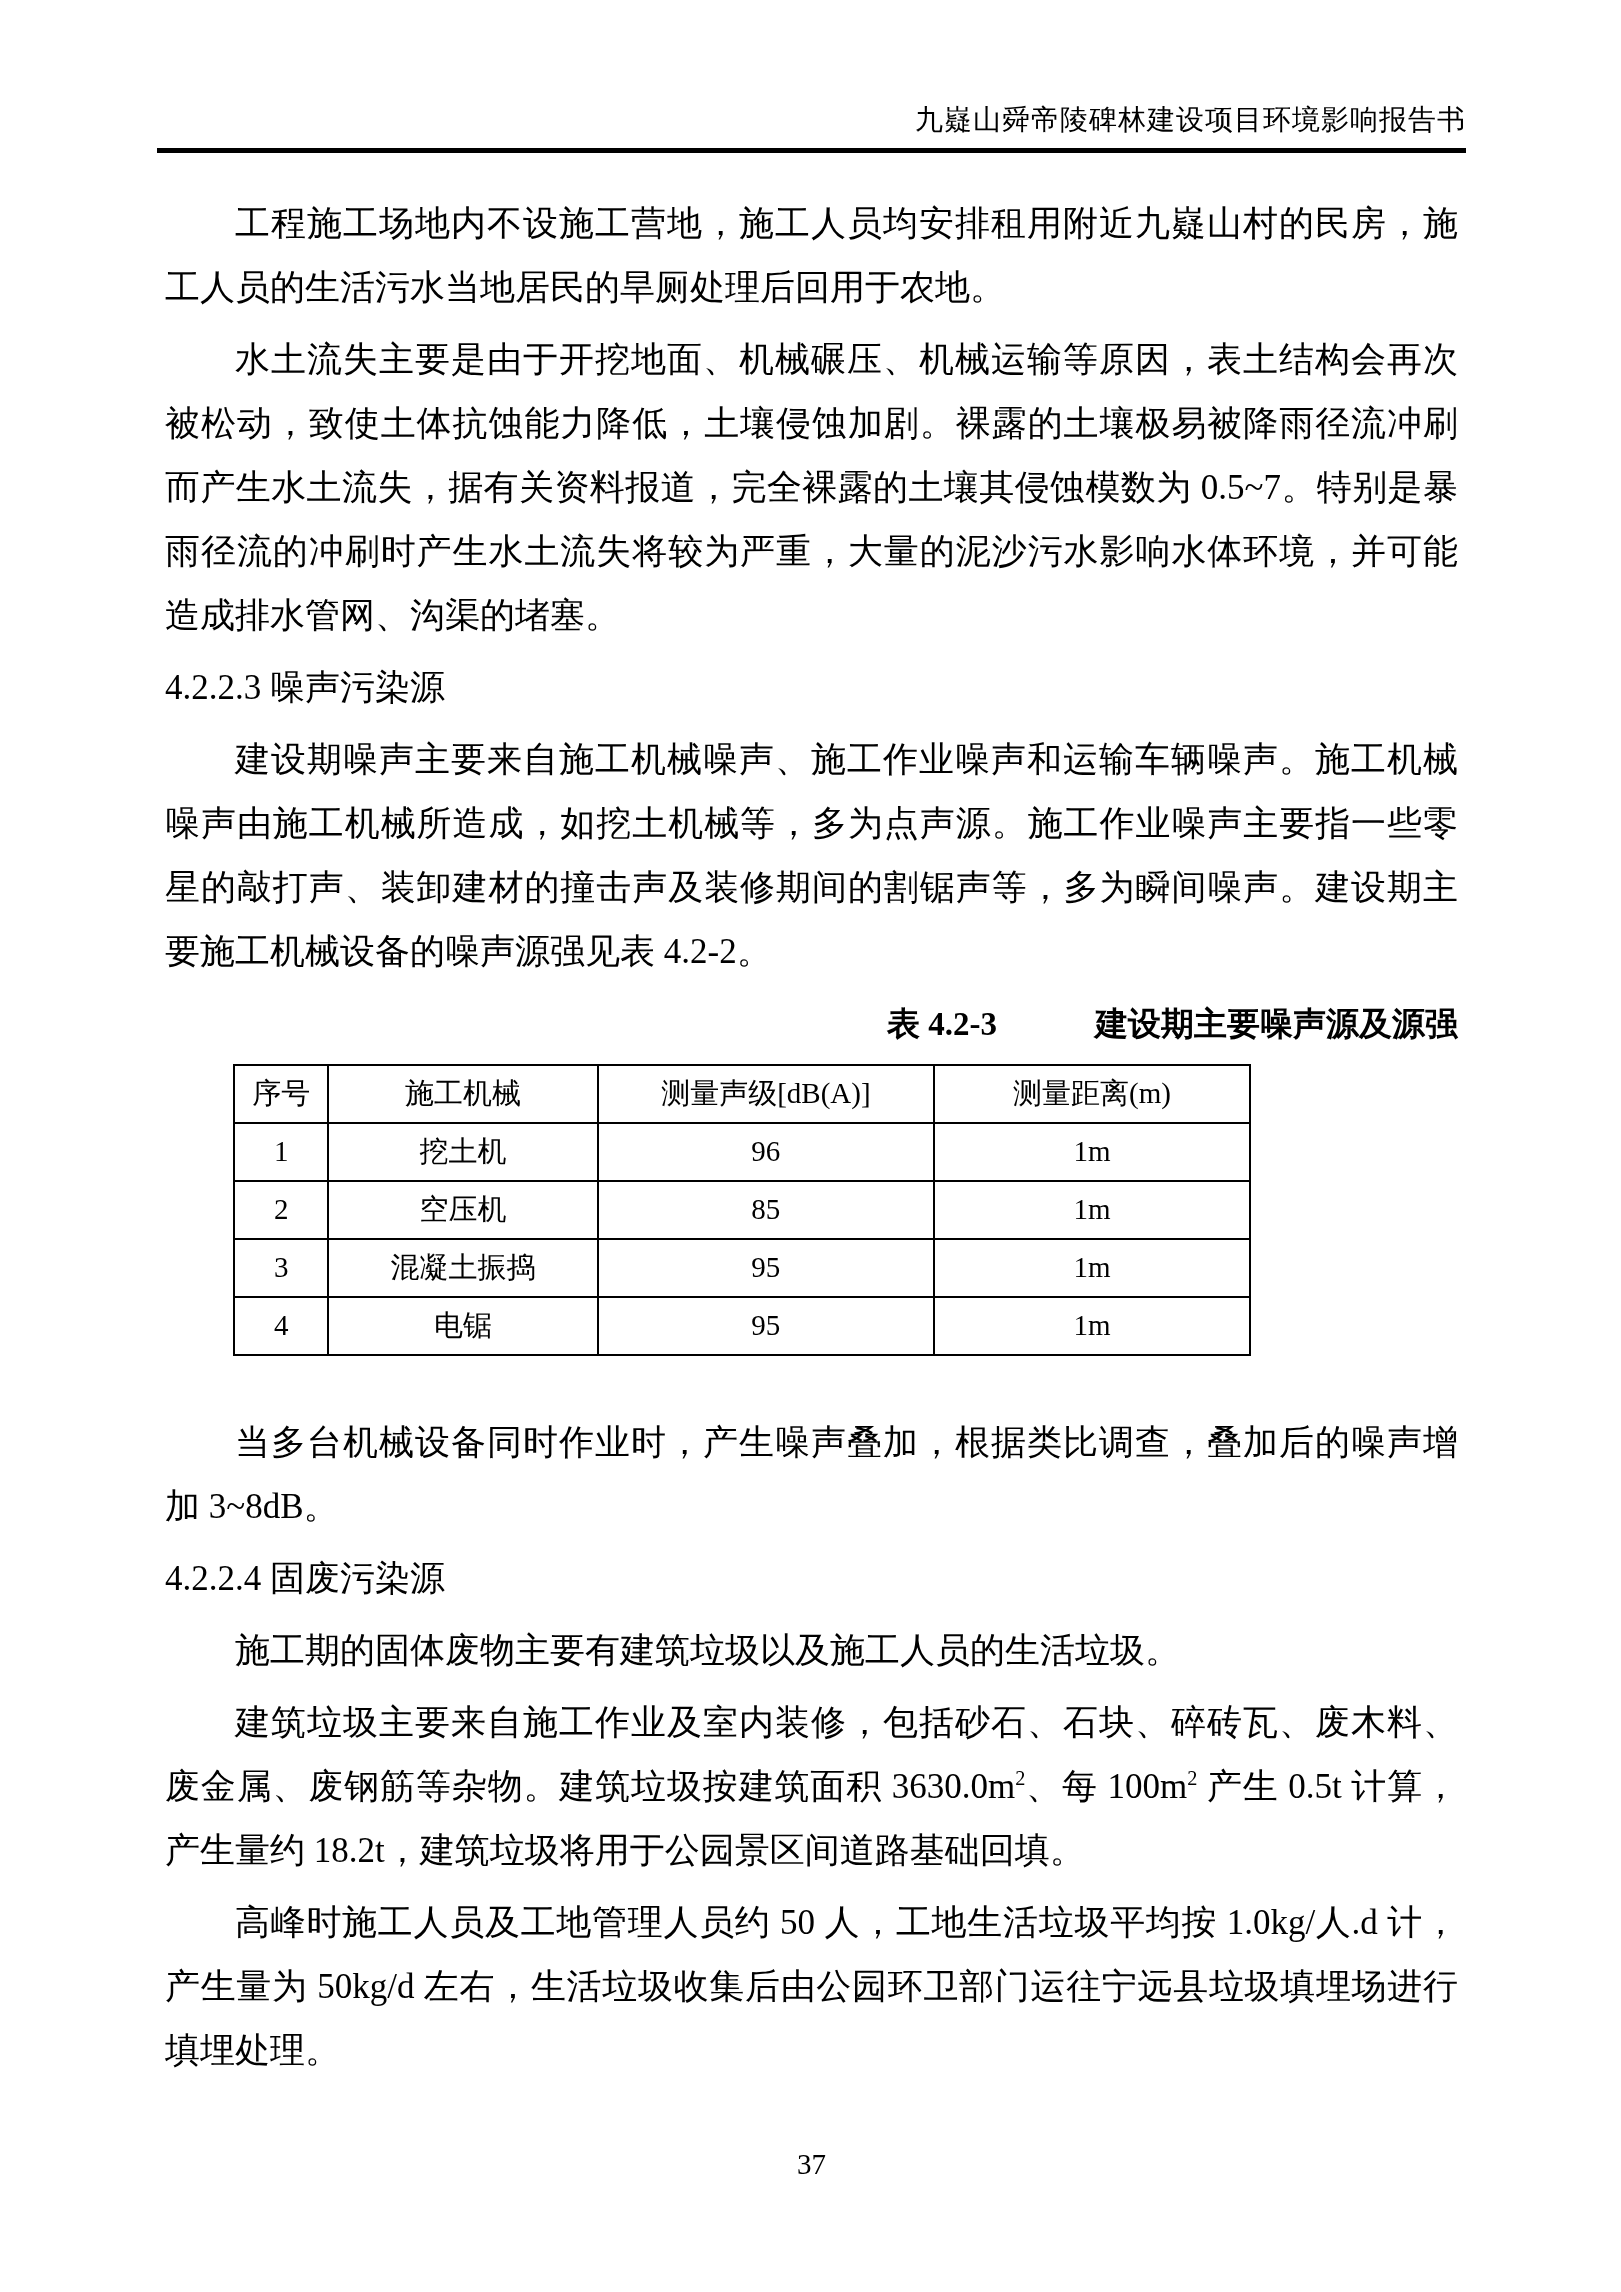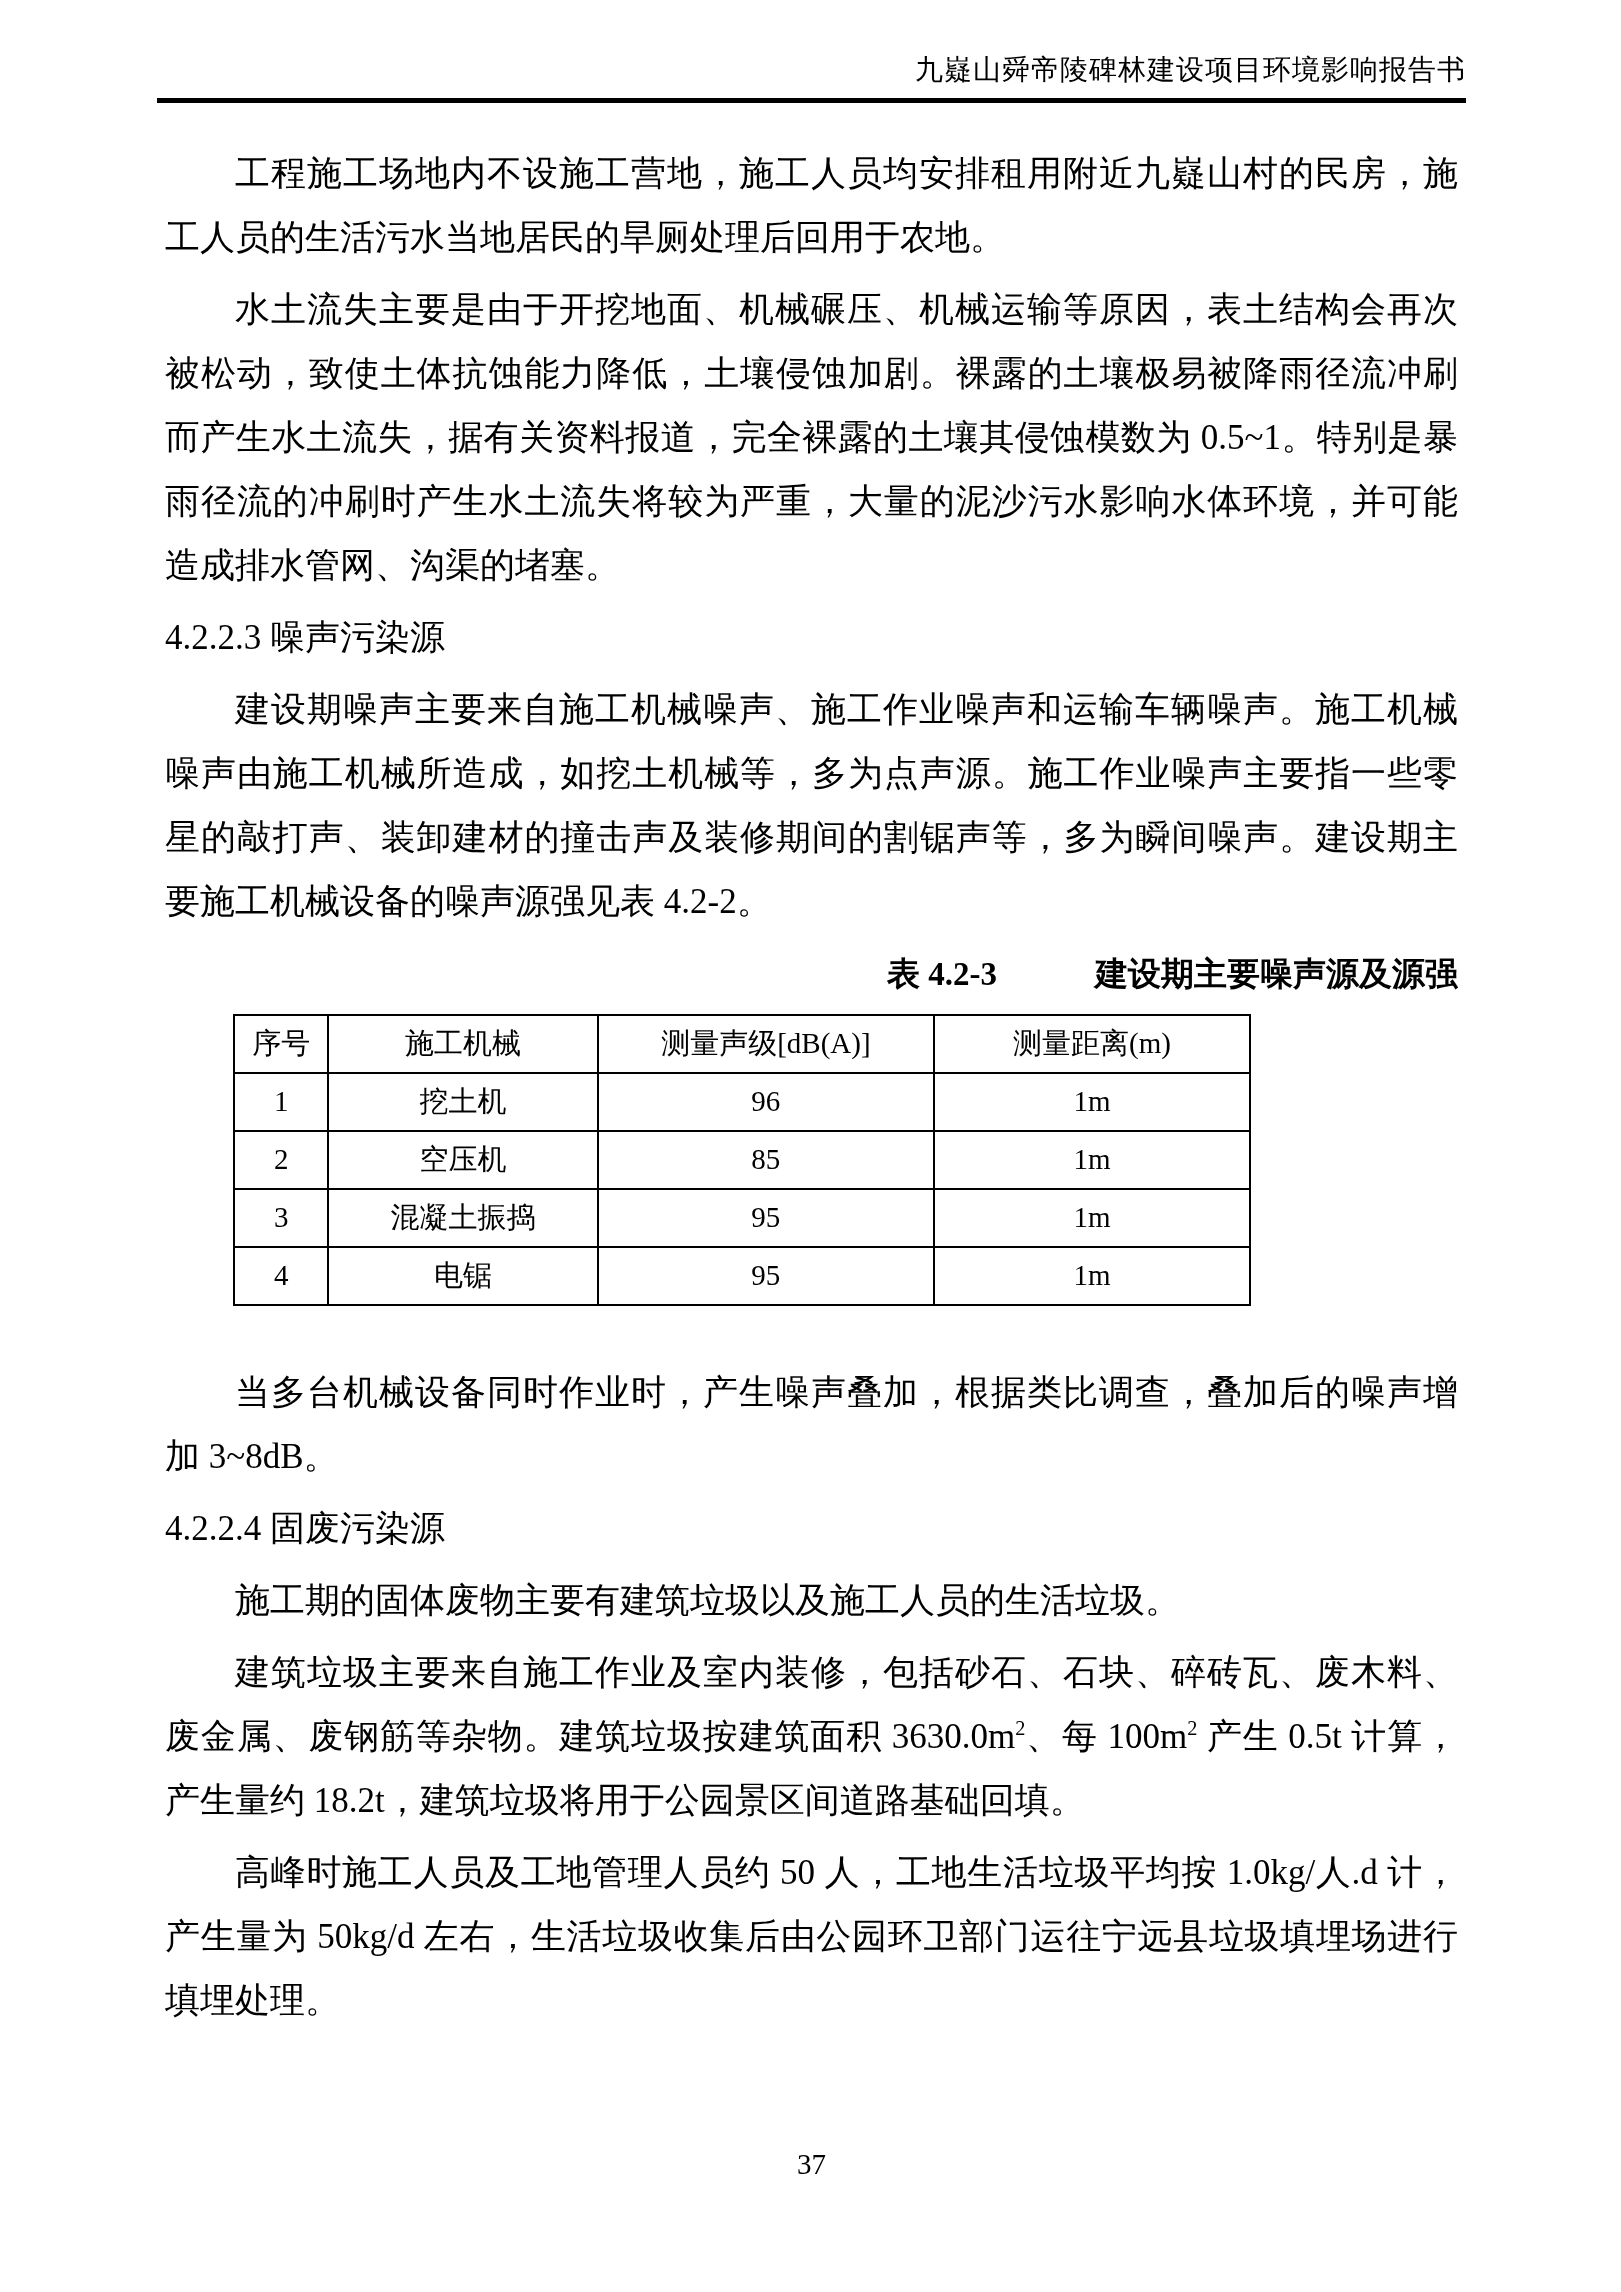--- a/index.html
+++ b/index.html
@@ -9,21 +9,21 @@
     height: 2293px;
     background: #ffffff;
     color: #000000;
     font-family: "Liberation Serif", "DejaVu Serif", serif;
     overflow: hidden;
     margin: 0 auto;
   }
   .margins { padding: 0 155px 0 157px; }
 
   
-  .header { padding-top: 52px; }
+  .header { padding-top: 102px; }
   .header-title {
     text-align: right;
     font-size: 28px;
     line-height: 35px;
     letter-spacing: 1px;
   }
   .header-rule {
     margin-top: 10.8px;
     height: 4.9px;
     background: #000000;
@@ -102,21 +102,21 @@
 
     <div class="header">
       <div class="header-title">九嶷山舜帝陵碑林建设项目环境影响报告书</div>
       <div class="header-rule"></div>
     </div>
 
     <div class="content">
 
       <p class="para">工程施工场地内不设施工营地，施工人员均安排租用附近九嶷山村的民房，施工人员的生活污水当地居民的旱厕处理后回用于农地。</p>
 
-      <p class="para">水土流失主要是由于开挖地面、机械碾压、机械运输等原因，表土结构会再次被松动，致使土体抗蚀能力降低，土壤侵蚀加剧。裸露的土壤极易被降雨径流冲刷而产生水土流失，据有关资料报道，完全裸露的土壤其侵蚀模数为 0.5~1。特别是暴雨径流的冲刷时产生水土流失将较为严重，大量的泥沙污水影响水体环境，并可能造成排水管网、沟渠的堵塞。</p>
+      <p class="para">水土流失主要是由于开挖地面、机械碾压、机械运输等原因，表土结构会再次被松动，致使土体抗蚀能力降低，土壤侵蚀加剧。裸露的土壤极易被降雨径流冲刷而产生水土流失，据有关资料报道，完全裸露的土壤其侵蚀模数为 0.5~7。特别是暴雨径流的冲刷时产生水土流失将较为严重，大量的泥沙污水影响水体环境，并可能造成排水管网、沟渠的堵塞。</p>
 
       <p class="heading">4.2.2.3  噪声污染源</p>
 
       <p class="para">建设期噪声主要来自施工机械噪声、施工作业噪声和运输车辆噪声。施工机械噪声由施工机械所造成，如挖土机械等，多为点声源。施工作业噪声主要指一些零星的敲打声、装卸建材的撞击声及装修期间的割锯声等，多为瞬间噪声。建设期主要施工机械设备的噪声源强见表 4.2-2。</p>
 
       <p class="caption">
         <span class="cap-label">表 4.2-3</span><span class="cap-title">建设期主要噪声源及源强</span>
       </p>
 
       <table class="noise-table">

